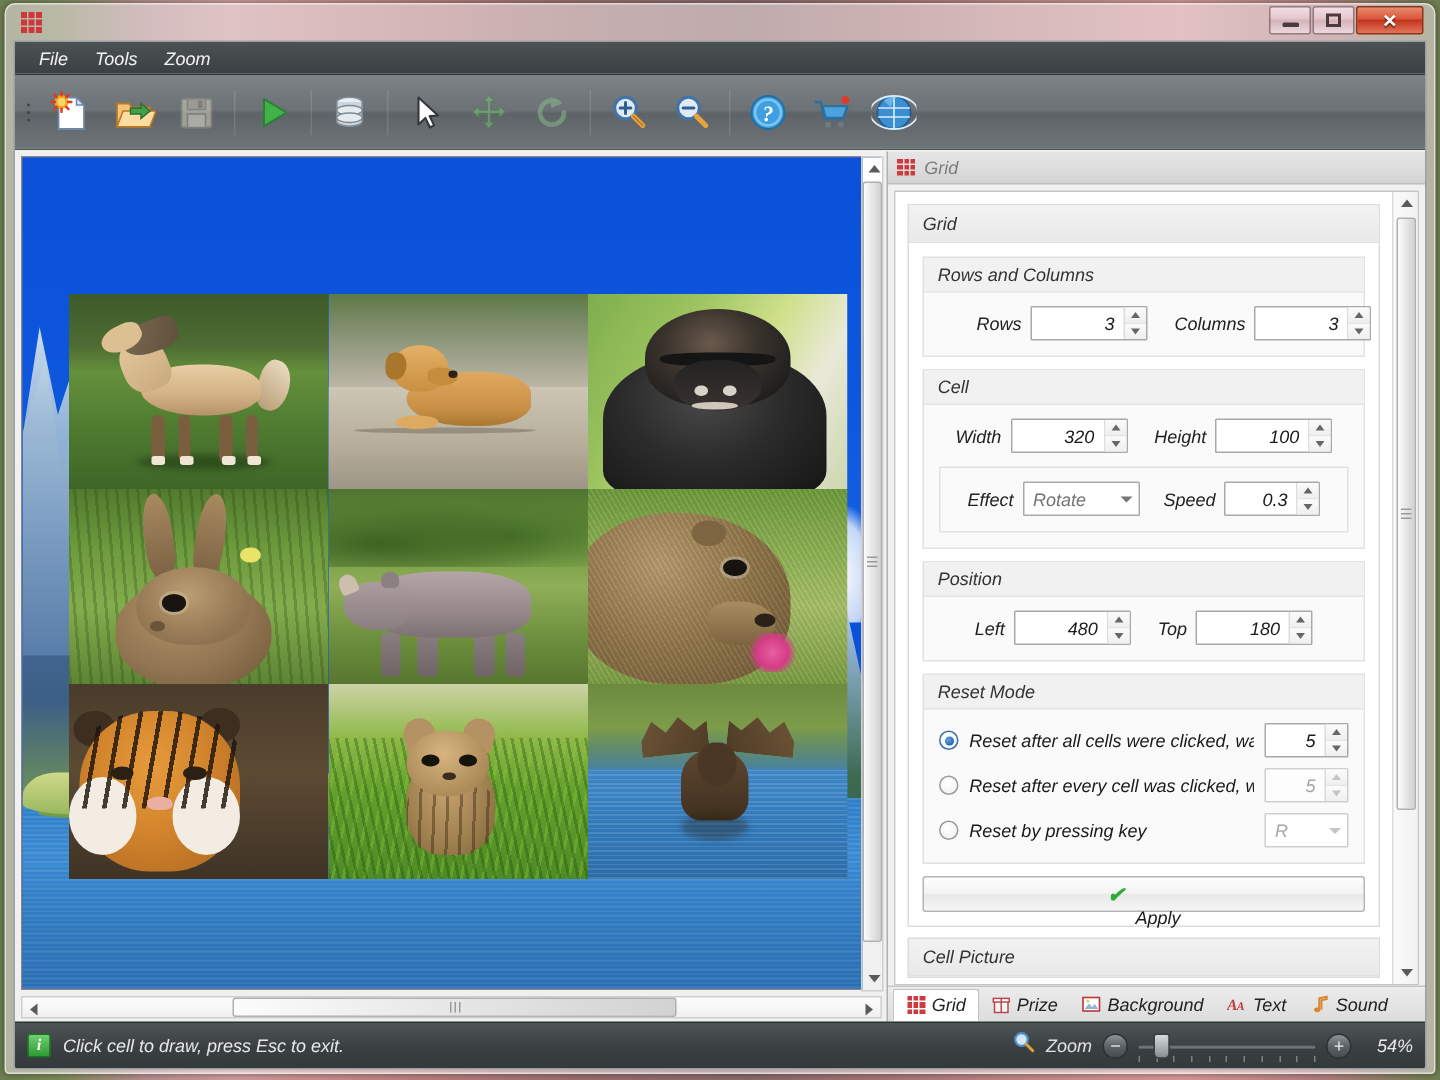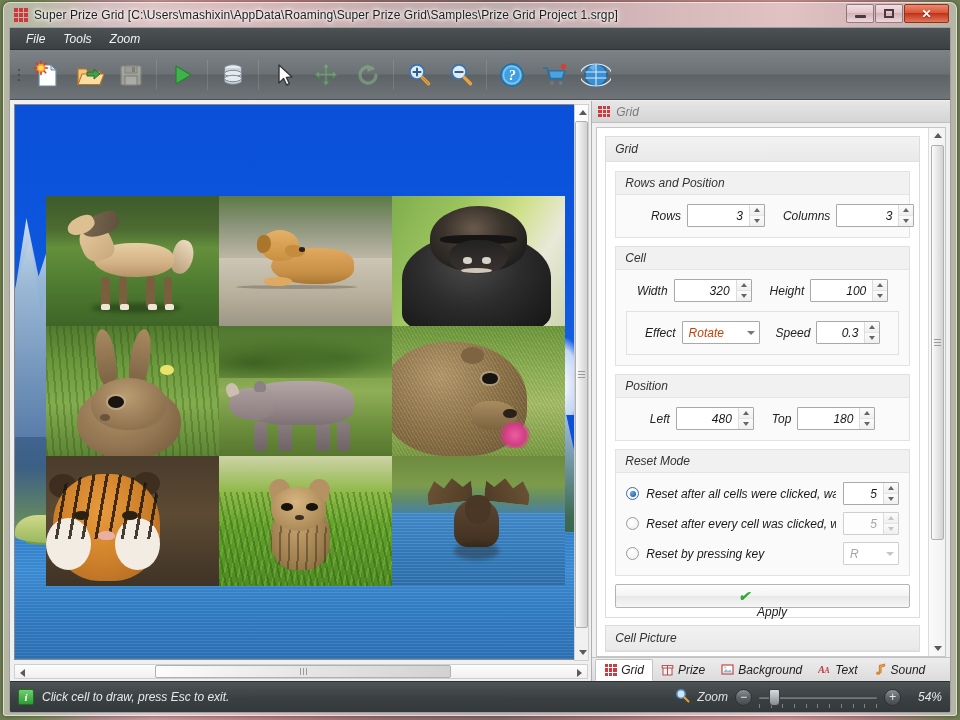--- a/index.html
+++ b/index.html
@@ -362,21 +362,21 @@
   .spin .btns span { flex:1; display:flex; align-items:center; justify-content:center;
     background: linear-gradient(180deg,#fbfbfb 0%,#efefef 100%); }
   .spin .btns span:first-child { border-bottom:1px solid #e4e4e4; }
   .tiny-up { width:0;height:0;border-left:3px solid transparent;border-right:3px solid transparent;border-bottom:4px solid #666; }
   .tiny-down { width:0;height:0;border-left:3px solid transparent;border-right:3px solid transparent;border-top:4px solid #666; }
   .spin.disabled .tiny-up { border-bottom-color:#c4c4c4; }
   .spin.disabled .tiny-down { border-top-color:#c4c4c4; }
   .combo { display:flex; align-items:center; border:1px solid #a9a9a9; background:#fff;
     height:23px; width:78px; border-radius:1px; padding-left:6px; }
   .combo.disabled { border-color:#cfcfcf; }
-  .combo .cval { flex:1; font-size:12px; color:#c2410c; }
+  .combo .cval { flex:1; font-size:12px; color:#737373; }
   .combo.disabled .cval { color:#a6a6a6; }
   .combo .carrow { width:16px; display:flex; align-items:center; justify-content:center; }
   .carrow i { width:0;height:0;border-left:4px solid transparent;border-right:4px solid transparent;border-top:4px solid #777; }
   .combo.disabled .carrow i { border-top-color:#c6c6c6; }
 
   .radio-row { display:flex; align-items:center; gap:7px; }
   .radio-row + .radio-row { margin-top:7px; }
   .radio { width:13px; height:13px; border-radius:50%; flex:0 0 auto;
     border:1px solid #9b9b9b; background: radial-gradient(circle at 40% 35%, #fff 0%, #eee 100%);
     display:flex; align-items:center; justify-content:center; }
@@ -439,21 +439,20 @@
         <i></i>
           <i></i>
           <i></i>
           <i></i>
           <i></i>
           <i></i>
           <i></i>
           <i></i>
           <i></i>
       </div>
-      <div id="title-text">Super Prize Grid [C:\Users\mashixin\AppData\Roaming\Super Prize Grid\Samples\Prize Grid Project 1.srgp]</div>
       <div id="win-buttons">
         <div class="winbtn">
           <span class="glyph-min"></span>
         </div>
         <div class="winbtn">
           <span class="glyph-res"></span>
         </div>
         <div class="winbtn close">
           <span>✕</span>
         </div>
@@ -798,21 +797,21 @@
           </div>
 
           <div id="panel-body">
             <div id="panel-scroll">
 
               <div class="groupbox">
                 <div class="gb-title">Grid</div>
                 <div class="gb-body">
 
                   <div class="inner-box">
-                    <div class="ib-title">Rows and Position</div>
+                    <div class="ib-title">Rows and Columns</div>
                     <div class="ib-body">
                       <div class="row" style="justify-content:center; gap:18px;margin-left:40px;">
                         <div class="field">
                           <span class="lbl">Rows</span>
                           <div class="spin">
                             <div class="val">3</div>
                             <div class="btns">
                               <span>
                                   <i class="tiny-up"></i>
                                 </span>

